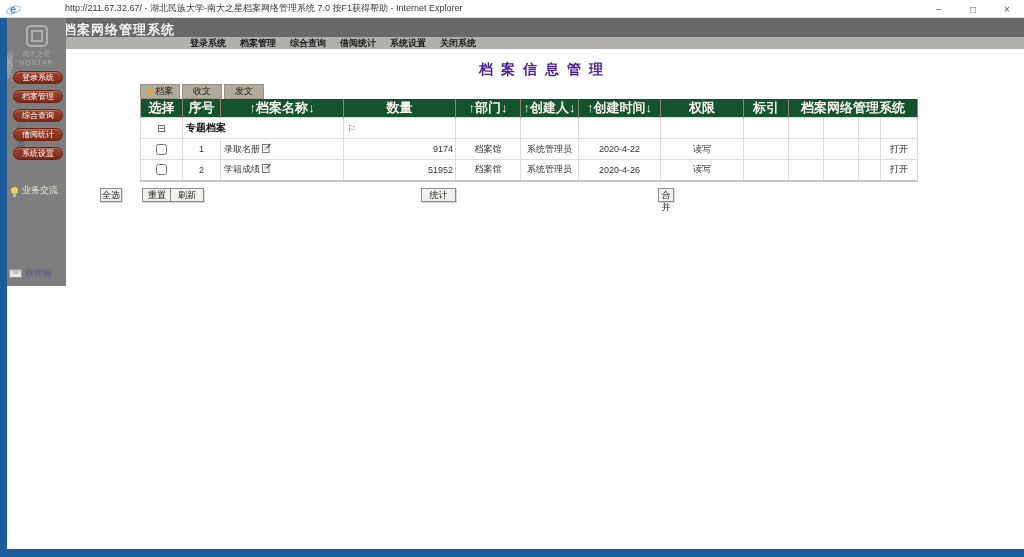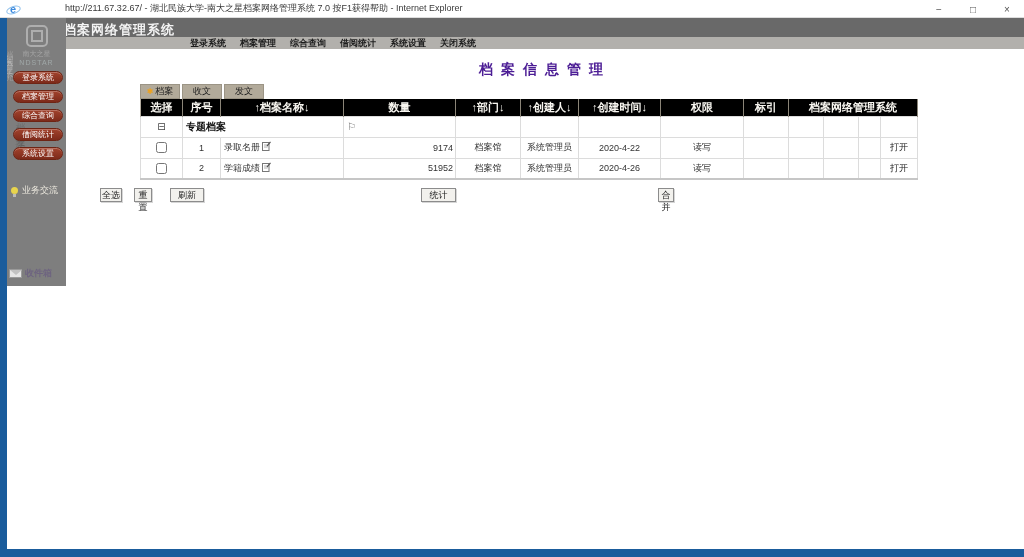--- a/index.html
+++ b/index.html
@@ -59,21 +59,21 @@
                 font-size:14px; font-weight:bold; color:#4c1d95; letter-spacing:8px; }
 
   .tabs { position:absolute; left:74px; top:35px; display:flex; gap:2px; }
   .tab { width:40px; height:15px; background:#b2aa9a; border:1px solid #9b9485;
          display:flex; align-items:center; justify-content:center; gap:2px;
          font-size:9px; color:#1e1e1e; cursor:pointer; }
   .tab-marker { color:#eda21f; font-size:8px; line-height:8px; }
 
   .grid { position:absolute; left:74px; top:50px; width:777px; border-collapse:collapse;
           table-layout:fixed; font-size:9px; color:#333; }
-  .grid th { height:17px; background:#000000; color:#f8f6f0; font-weight:bold; font-size:11px;
+  .grid th { height:17px; background:#14532d; color:#f8f6f0; font-weight:bold; font-size:13px;
              border-left:1px solid #b3ac9f; border-right:1px solid #8b8578; text-align:center; white-space:nowrap; overflow:hidden; }
   .grid td { height:21px; border:1px solid #dcdcdc; text-align:center; white-space:nowrap; overflow:hidden; }
   .grid tr.last td { border-bottom:2px solid #c6c6c6; }
   .cell-left  { text-align:left !important; padding-left:3px; }
   .cell-right { text-align:right !important; padding-right:2px; }
   .group-label { font-weight:bold; font-size:10px; color:#111; }
   .collapse-box { font-size:10px; color:#444; cursor:pointer; }
   .flag-glyph { color:#777; font-size:10px; cursor:default; }
   .doc-icon { display:inline-block; vertical-align:-1px; margin-left:2px; }
   .row-check { width:11px; height:11px; vertical-align:middle; }
@@ -239,19 +239,19 @@
           <td></td>
           <td></td>
           <td></td>
           <td></td>
           <td><span class="open-link">打开</span></td>
         </tr>
       </tbody>
     </table>
 
     <button class="act-btn" style="left:34px;  width:22px">全选</button>
-    <button class="act-btn" style="left:68px;  width:18px">重置</button>
+    <button class="act-btn" style="left:76px;  width:30px">重置</button>
     <button class="act-btn" style="left:104px; width:34px">刷新</button>
     <button class="act-btn" style="left:355px; width:35px">统计</button>
     <button class="act-btn" style="left:592px; width:16px">合并</button>
   </div>
 
 </div>
 
 </body></html>

